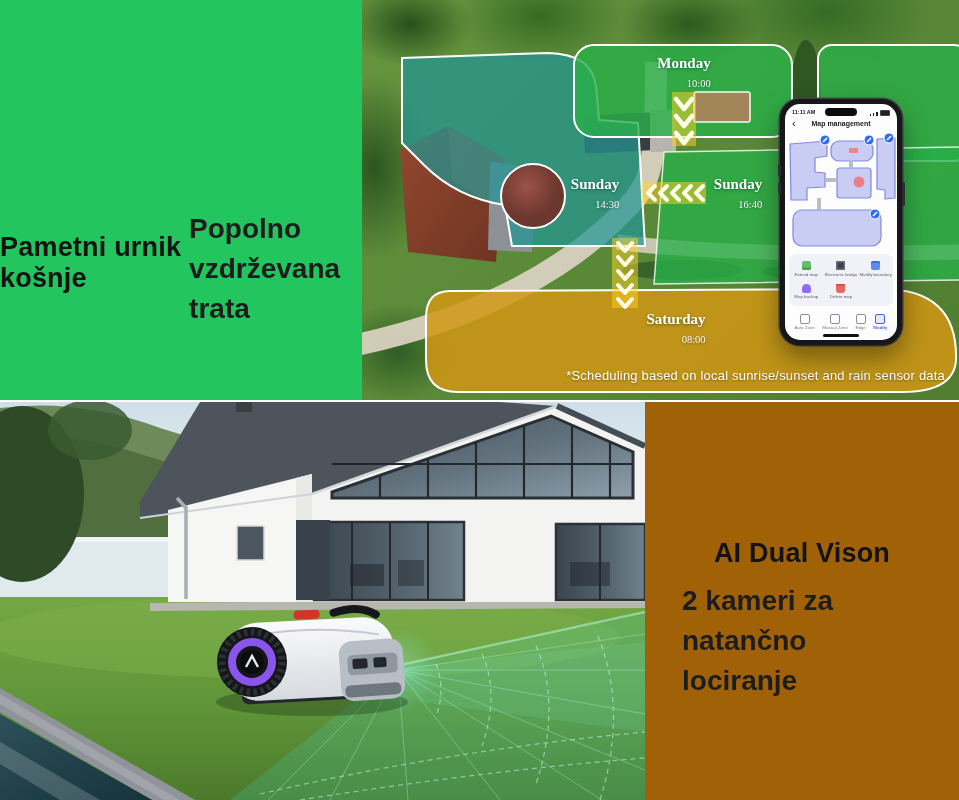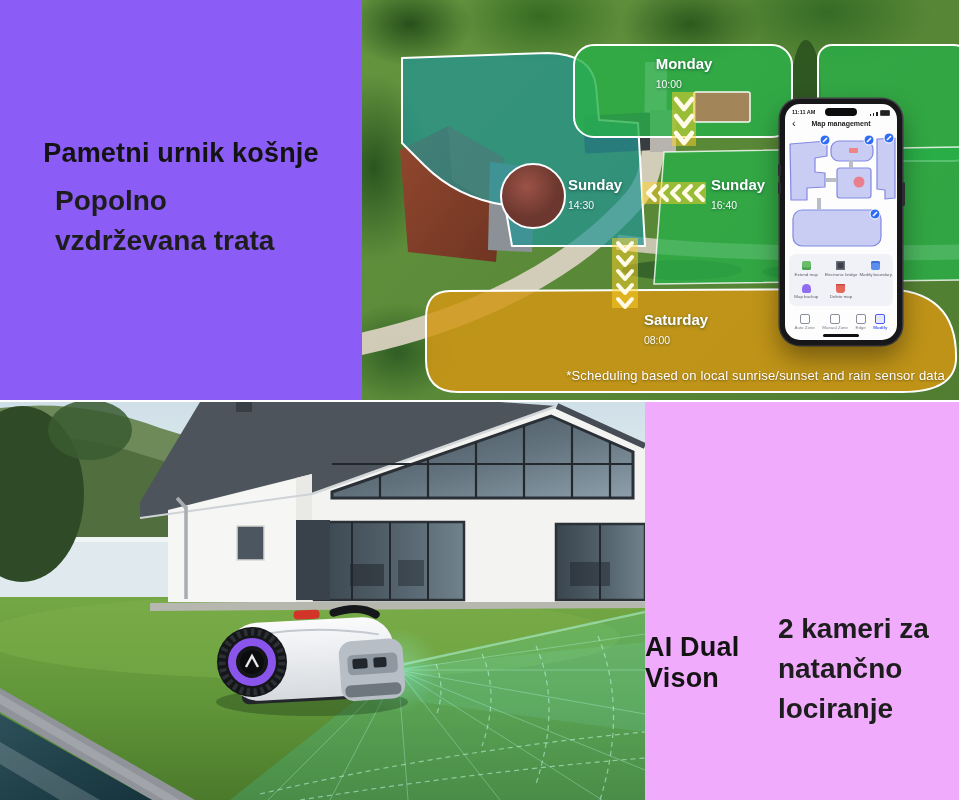--- a/index.html
+++ b/index.html
@@ -1,41 +1,41 @@
 <!DOCTYPE html>
 <html><head>
 <meta charset="utf-8">
 <style>
   html,body{margin:0;padding:0;background:#fff;font-family:"Liberation Sans",sans-serif;}
   #stage{position:relative;width:959px;height:800px;background:#fff;overflow:hidden;}
 
   
-  .panel-tl{position:absolute;left:0;top:0;width:362px;height:400px;background:#8b5cf6;
-            display:flex;flex-direction:column;align-items:center;padding-top:138px;box-sizing:border-box;}
+  .panel-tl{position:absolute;left:0;top:0;width:362px;height:400px;background:#22c55e;
+            display:flex;flex-direction:row;align-items:center;padding-top:138px;box-sizing:border-box;}
   .h-big{font-size:27px;font-weight:bold;color:#131313;margin:0 0 12px;letter-spacing:.2px;}
   .h-sub{font-size:28px;color:#1d1d1d;line-height:1.42;text-align:left;width:252px;font-weight:bold;}
 
   
-  .panel-br{position:absolute;left:645px;top:402px;width:314px;height:398px;background:#f0abfc;
-            display:flex;flex-direction:row;align-items:center;padding-top:136px;box-sizing:border-box;}
+  .panel-br{position:absolute;left:645px;top:402px;width:314px;height:398px;background:#a16207;
+            display:flex;flex-direction:column;align-items:center;padding-top:136px;box-sizing:border-box;}
   .panel-br .h-sub{width:240px;}
 
   
   .aerial{position:absolute;left:362px;top:0;width:597px;height:400px;overflow:hidden;
     background:
       radial-gradient(90px 60px at 8% 6%, #27501b 0%, rgba(39,80,27,0) 70%),
       radial-gradient(120px 70px at 30% 4%, #356b22 0%, rgba(53,107,34,0) 70%),
       radial-gradient(100px 60px at 55% 6%, #2b5a1e 0%, rgba(43,90,30,0) 70%),
       radial-gradient(80px 130px at 2% 42%, #2a5520 0%, rgba(42,85,32,0) 72%),
       radial-gradient(90px 70px at 6% 88%, #2f5d24 0%, rgba(47,93,36,0) 70%),
       radial-gradient(150px 80px at 78% 3%, #356b26 0%, rgba(53,107,38,0) 70%),
       linear-gradient(135deg,#66953f 0%,#5a8a38 45%,#507d31 100%);}
   .aerial svg{position:absolute;left:0;top:0;}
-  .zone-label{position:absolute;transform:translateX(-50%);text-align:left;color:#fff;
-              text-shadow:0 1px 3px rgba(0,45,45,.55);pointer-events:none;white-space:nowrap;}
+  .zone-label{position:absolute;transform:translateX(-50%);text-align:right;color:#fff;
+              text-shadow:0 1px 3px rgba(0,45,45,.55);pointer-events:none;white-space:nowrap;font-family:Liberation Serif, serif;}
   .zone-day{font-size:15px;font-weight:bold;}
   .zone-time{font-size:10.5px;opacity:.95;margin-top:6px;}
   .disclaimer{position:absolute;right:14px;top:368px;color:#fff;font-size:13px;
               text-shadow:0 1px 2px rgba(80,55,0,.6);letter-spacing:.2px;}
 
   
   .phone{position:absolute;left:418px;top:99px;width:112px;height:236px;background:#fdfdfe;
          border:5px solid #17171a;border-radius:20px;
          box-shadow:0 12px 26px rgba(0,0,0,.4),0 0 0 1.5px #45454b;z-index:6;}
   .p-btn{position:absolute;background:#2c2c31;border-radius:2px;}

